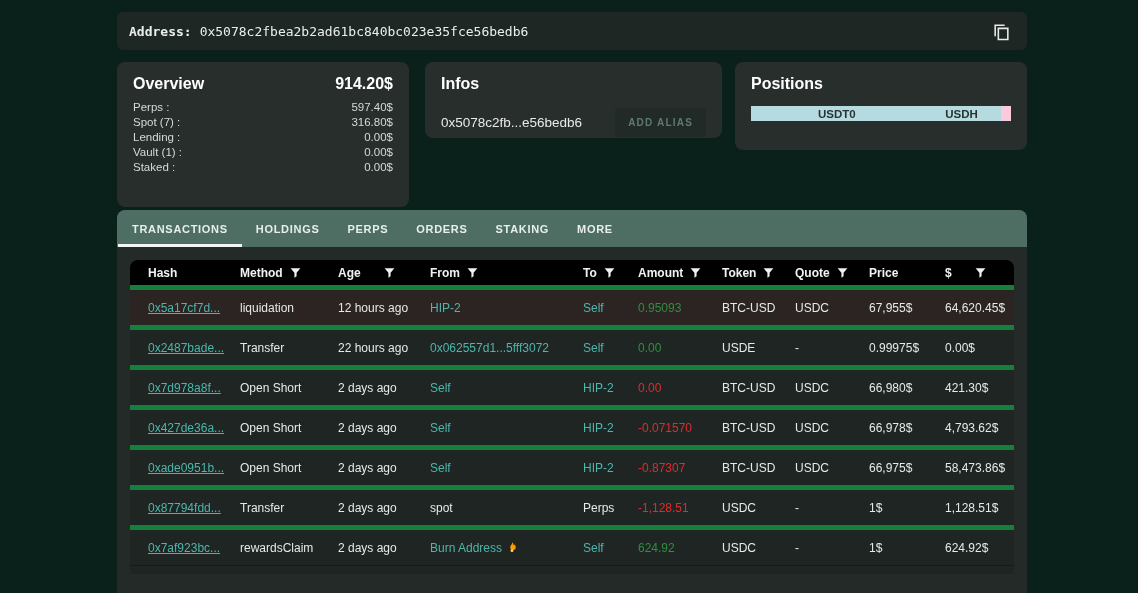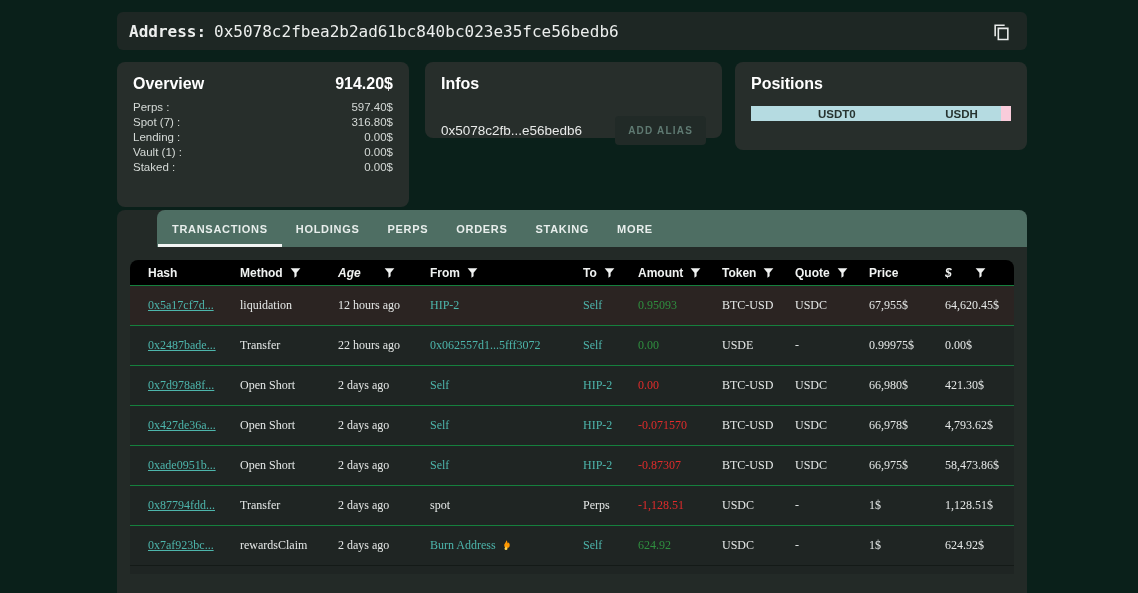--- a/index.html
+++ b/index.html
@@ -11,88 +11,88 @@
     -webkit-font-smoothing:antialiased;
   }
   .page { position:relative; width:1138px; height:593px; }
 
   
   .address-bar {
     position:absolute; left:117px; top:12px; width:910px; height:38px;
     background:#1e2724; border-radius:6px;
     display:flex; align-items:center; padding:0 12px;
     font-family:"DejaVu Sans Mono", monospace;
-    font-size:16px; color:#eceeed;
+    font-size:13px; color:#eceeed;
   }
   .address-bar .addr-label { font-weight:bold; margin-right:8px; }
   .copy-btn {
     margin-left:auto; width:28px; height:28px; border-radius:4px;
     display:flex; align-items:center; justify-content:center; cursor:pointer;
   }
 
   
   .cards-row { position:absolute; left:117px; top:62px; width:910px; display:flex; }
   .card { background:#272e2b; border-radius:8px; padding:13px 16px; }
   .card-title { font-size:16px; font-weight:bold; color:#ffffff; }
   .card.overview { width:292px; height:145px; margin-right:16px; }
   .card.infos    { width:297px; height:76px;  margin-right:13px; }
   .card.positions{ width:292px; height:88px; }
 
   .overview-head { display:flex; justify-content:space-between; align-items:baseline; margin-bottom:7px; }
   .overview-total { font-size:16px; font-weight:bold; color:#ffffff; }
   .ov-row { display:flex; justify-content:space-between; font-size:11.5px; line-height:15px; color:#d5dad7; }
 
-  .infos-row { display:flex; justify-content:space-between; align-items:center; margin-top:23px; }
+  .infos-row { display:flex; justify-content:space-between; align-items:center; margin-top:15px; }
   .infos-address { font-size:13.5px; color:#e8eae9; }
   .add-alias-btn {
     background:#212a27; border:none; border-radius:4px; cursor:pointer;
     color:#5f7a72; font-size:10px; font-weight:bold; letter-spacing:1.2px;
     padding:9px 13px; font-family:"Liberation Sans", sans-serif;
   }
 
   .positions-bar { margin-top:13px; height:15px; display:flex; gap:0; }
   .pos-segment {
     display:flex; align-items:center; justify-content:center;
     font-size:11.5px; font-weight:bold; color:#273431; overflow:hidden; white-space:nowrap;
   }
 
   
   .panel {
     position:absolute; left:117px; top:210px; width:910px; height:383px;
     background:#232a27; border-radius:8px 8px 0 0;
   }
   .tab-bar {
     height:37px; background:#4e6e63; border-radius:8px 8px 0 0;
-    display:flex; align-items:stretch; padding:0 1px;margin-left:40px;
+    display:flex; align-items:stretch; padding:0 1px;
   }
   .tab {
     display:flex; align-items:center; padding:0 14px;
     color:#e8eeec; font-size:11px; font-weight:bold; letter-spacing:0.7px;
     cursor:pointer; border-bottom:3px solid transparent; border-top:3px solid transparent;
   }
   .tab.active { border-bottom-color:#f2f5f4; }
 
   
   .table-wrap { padding:13px; }
   .thead, .tr {
     display:grid;
     grid-template-columns: 92px 98px 92px 153px 55px 84px 73px 74px 76px 66px;
     padding-left:18px; align-items:center;
   }
   .thead {
     height:25px; background:#000000; border-radius:8px 8px 0 0;
     color:#f0f2f1; font-size:12px; font-weight:bold;
   }
   .th { display:flex; align-items:center; gap:6px; }
-  .th.wide-gap { gap:22px;font-style:italic; }
+  .th.wide-gap { gap:22px; }
   .filter-icon { display:inline-flex; cursor:pointer; }
 
   .tr {
-    height:40px; background:#1f2523; border-top:1px solid #15803d;
-    font-size:12px; color:#e6e9e8;font-family:Liberation Serif, serif;
+    height:40px; background:#1f2523; border-top:5px solid #15803d;
+    font-size:12px; color:#e6e9e8;
   }
   .tr.tinted { background:#2b2422; }
   .row-partial { height:9px; background:#1f2523; border-top:1px solid #141a17; }
 
   .hash-link { color:#4db6ac; text-decoration:underline; cursor:pointer; }
   .cell-link { color:#4db6ac; cursor:pointer; }
   .cell-plain { color:#e6e9e8; }
   .amount-pos { color:#2f8f3f; }
   .amount-neg { color:#e12b2b; }
   .cell-from { display:flex; align-items:center; gap:4px; }

